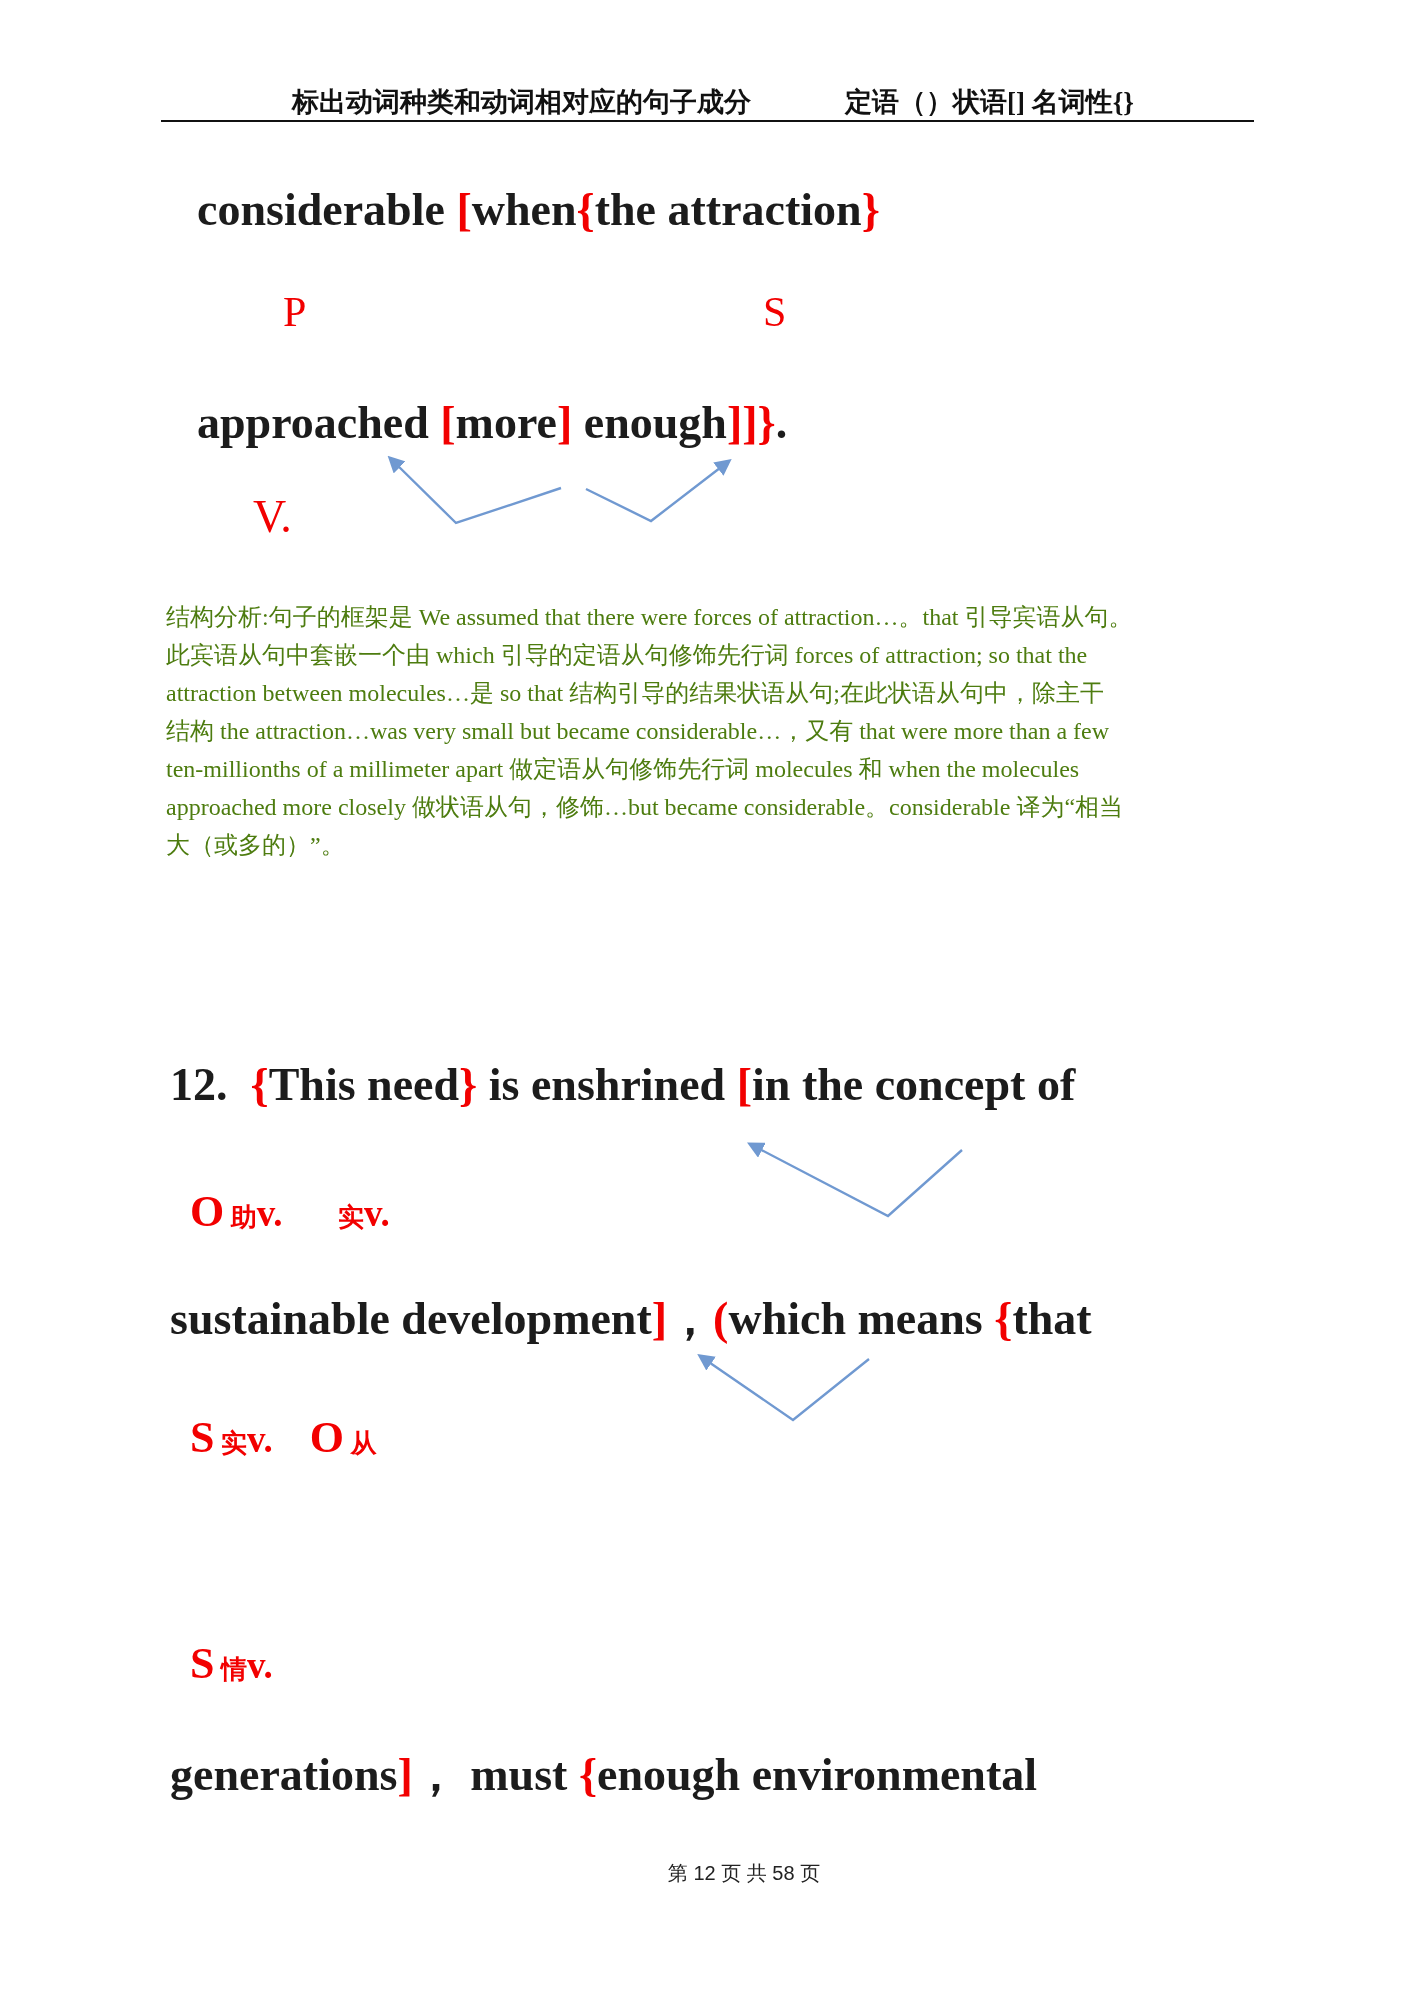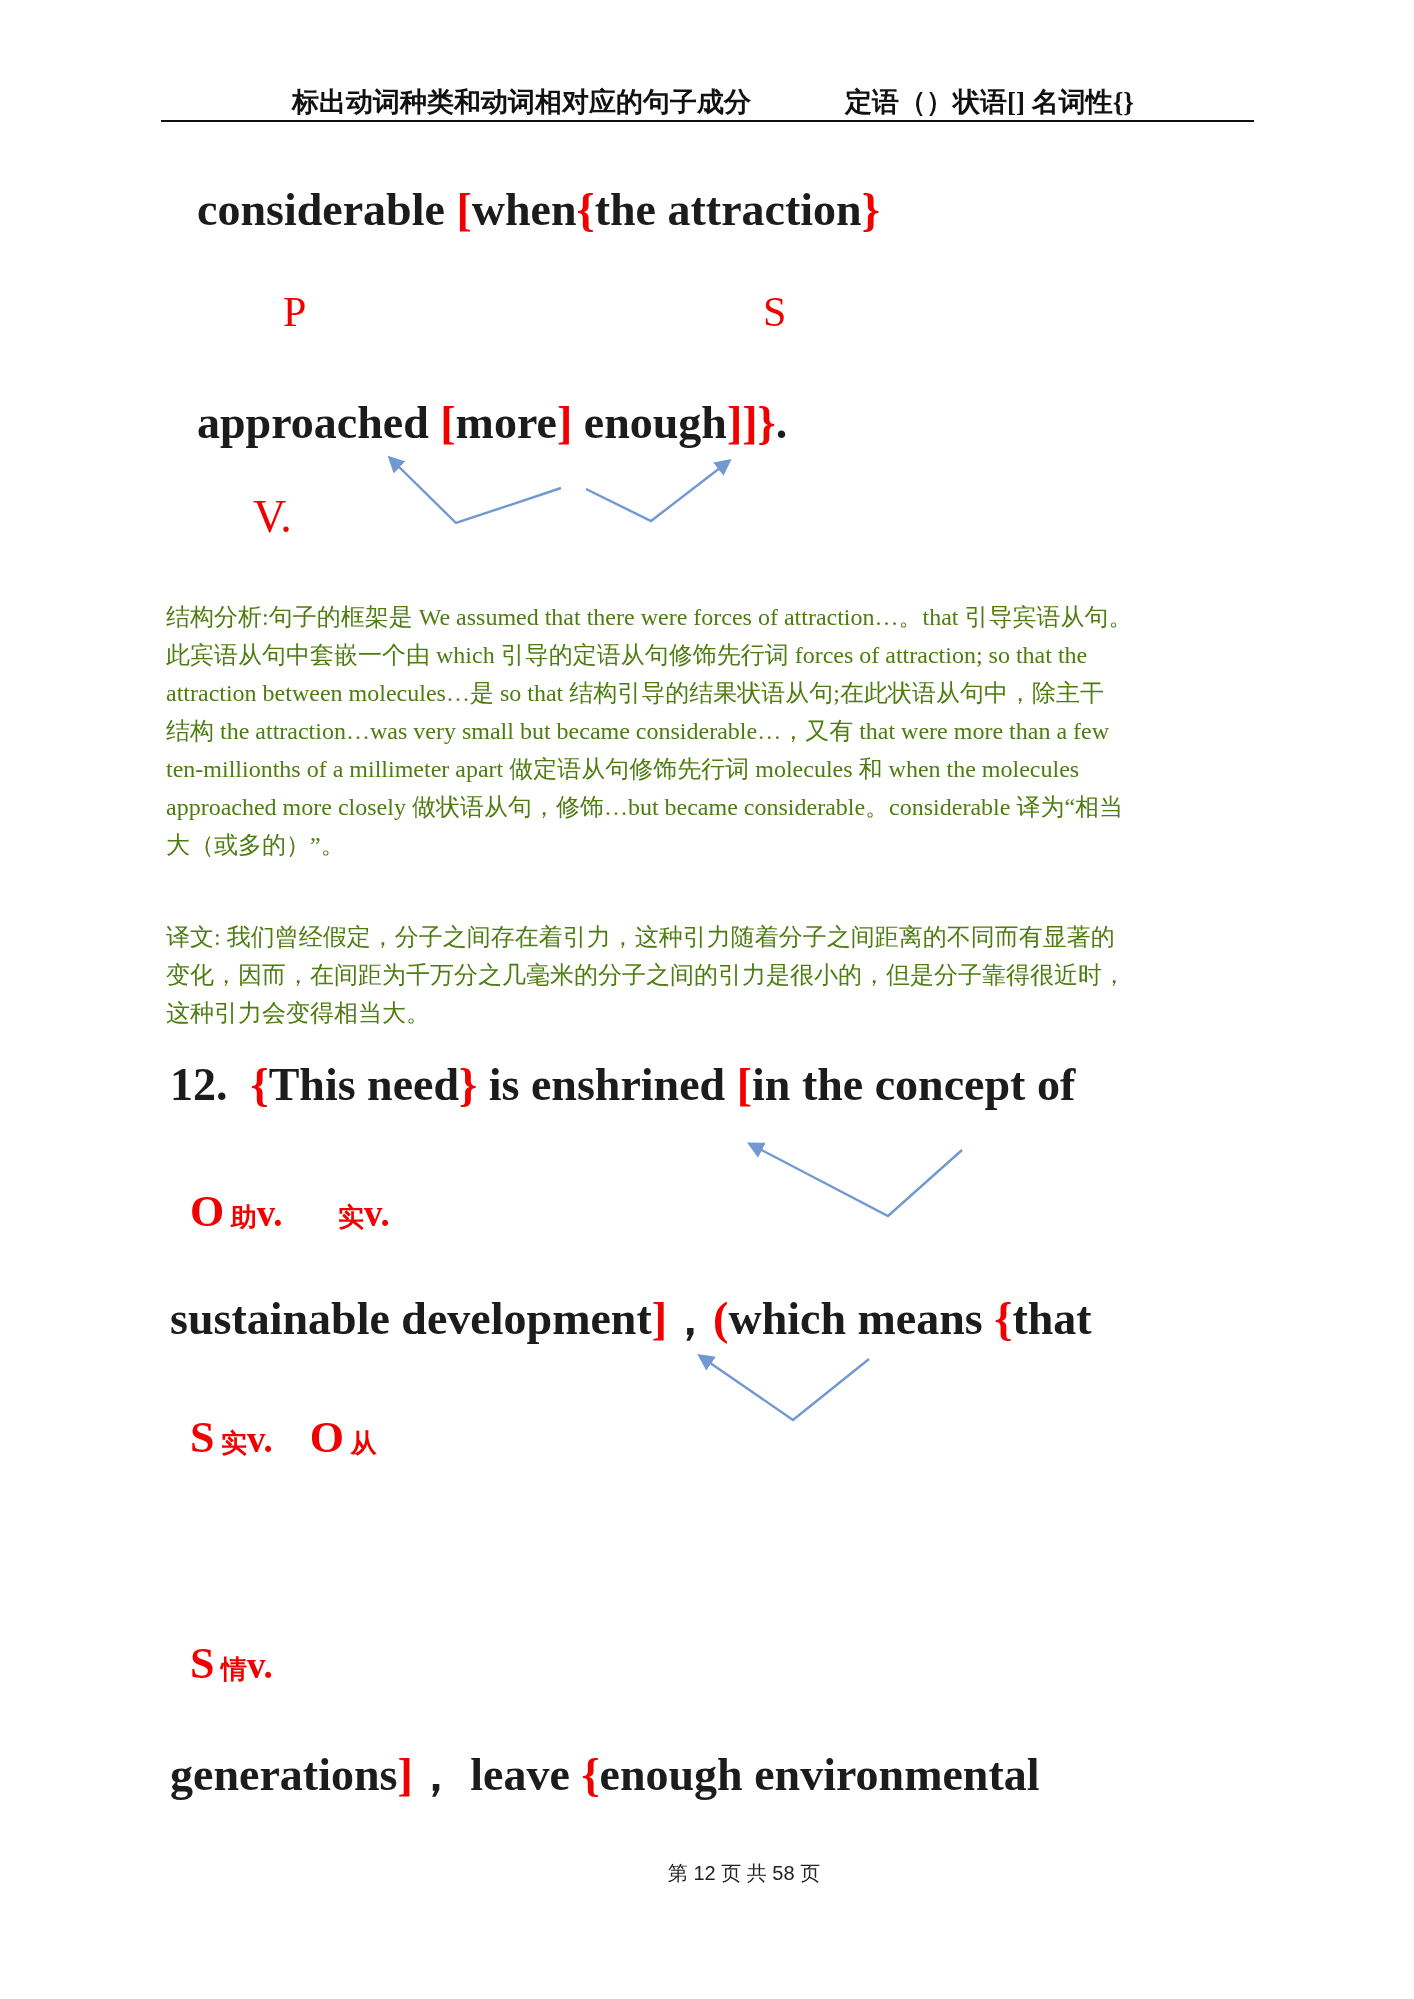--- a/index.html
+++ b/index.html
@@ -57,36 +57,33 @@
   <span class="abs lbl" style="left:253px;top:490px;font-size:46px;">V.</span>
 
   <div class="abs para" style="left:166px;top:598px;">结构分析:句子的框架是 We assumed that there were forces of attraction…。that 引导宾语从句。
 此宾语从句中套嵌一个由 which 引导的定语从句修饰先行词 forces of attraction; so that the
 attraction between molecules…是 so that 结构引导的结果状语从句;在此状语从句中，除主干
 结构 the attraction…was very small but became considerable…，又有 that were more than a few
 ten-millionths of a millimeter apart 做定语从句修饰先行词 molecules 和 when the molecules
 approached more closely 做状语从句，修饰…but became considerable。considerable 译为“相当
 大（或多的）”。</div>
 
-  <div class="abs para" style="left:166px;top:918px;">译文: 我们曾经假定，分子之间存在着引力，这种引力随着分子之间距离的不同而有显著的
-变化，因而，在间距为千万分之几毫米的分子之间的引力是很小的，但是分子靠得很近时，
-这种引力会变得相当大。</div>
 
   <div class="abs big" style="left:170px;top:1058px;"><span class="seg c-black">12.  </span><span class="seg c-red">{</span><span class="seg c-black">This need</span><span class="seg c-red">}</span><span class="seg c-black"> is enshrined </span><span class="seg c-red">[</span><span class="seg c-black">in the concept of</span></div>
 
   <div class="abs" style="left:190px;top:1186px;"><span class="seg c-red s-big">O</span><span class="seg c-red s-small"> 助</span><span class="seg c-red s-mid">v.</span><span class="seg s-mid">      </span><span class="seg c-red s-small">实</span><span class="seg c-red s-mid">v.</span></div>
 
   <div class="abs big" style="left:170px;top:1288px;"><span class="seg c-black">sustainable development</span><span class="seg c-red">]</span><span class="seg c-black">，</span><span class="seg c-red">(</span><span class="seg c-black">which means </span><span class="seg c-red">{</span><span class="seg c-black">that</span></div>
 
   <div class="abs" style="left:190px;top:1412px;"><span class="seg c-red s-big">S</span><span class="seg c-red s-small"> 实</span><span class="seg c-red s-mid">v.</span><span class="seg s-mid">    </span><span class="seg c-red s-big">O</span><span class="seg c-red s-small"> 从</span></div>
 
 
   <div class="abs" style="left:190px;top:1638px;"><span class="seg c-red s-big">S</span><span class="seg c-red s-small"> 情</span><span class="seg c-red s-mid">v.</span></div>
 
-  <div class="abs big" style="left:170px;top:1744px;"><span class="seg c-black">generations</span><span class="seg c-red">]</span><span class="seg c-black">， </span><span class="seg c-black">leave </span><span class="seg c-red">{</span><span class="seg c-black">enough environmental</span></div>
+  <div class="abs big" style="left:170px;top:1744px;"><span class="seg c-black">generations</span><span class="seg c-red">]</span><span class="seg c-black">， </span><span class="seg c-black">must </span><span class="seg c-red">{</span><span class="seg c-black">enough environmental</span></div>
 
   <div class="abs footer" style="left:0px;top:1860px;margin-left:37px;">第 12 页 共 58 页</div>
 
   <svg class="arrows" width="1414" height="1999" viewBox="0 0 1414 1999">
     <defs>
       <marker id="ah" viewBox="0 0 10 10" refX="8" refY="5" markerWidth="7" markerHeight="7" orient="auto-start-reverse">
         <path d="M0,0 L10,5 L0,10 z" fill="#7099d1"></path>
       </marker>
     </defs>
     <polyline points="390,458 456,523 561,488" fill="none" stroke="#7099d1" stroke-width="2.4" marker-start="url(#ah)"></polyline>

